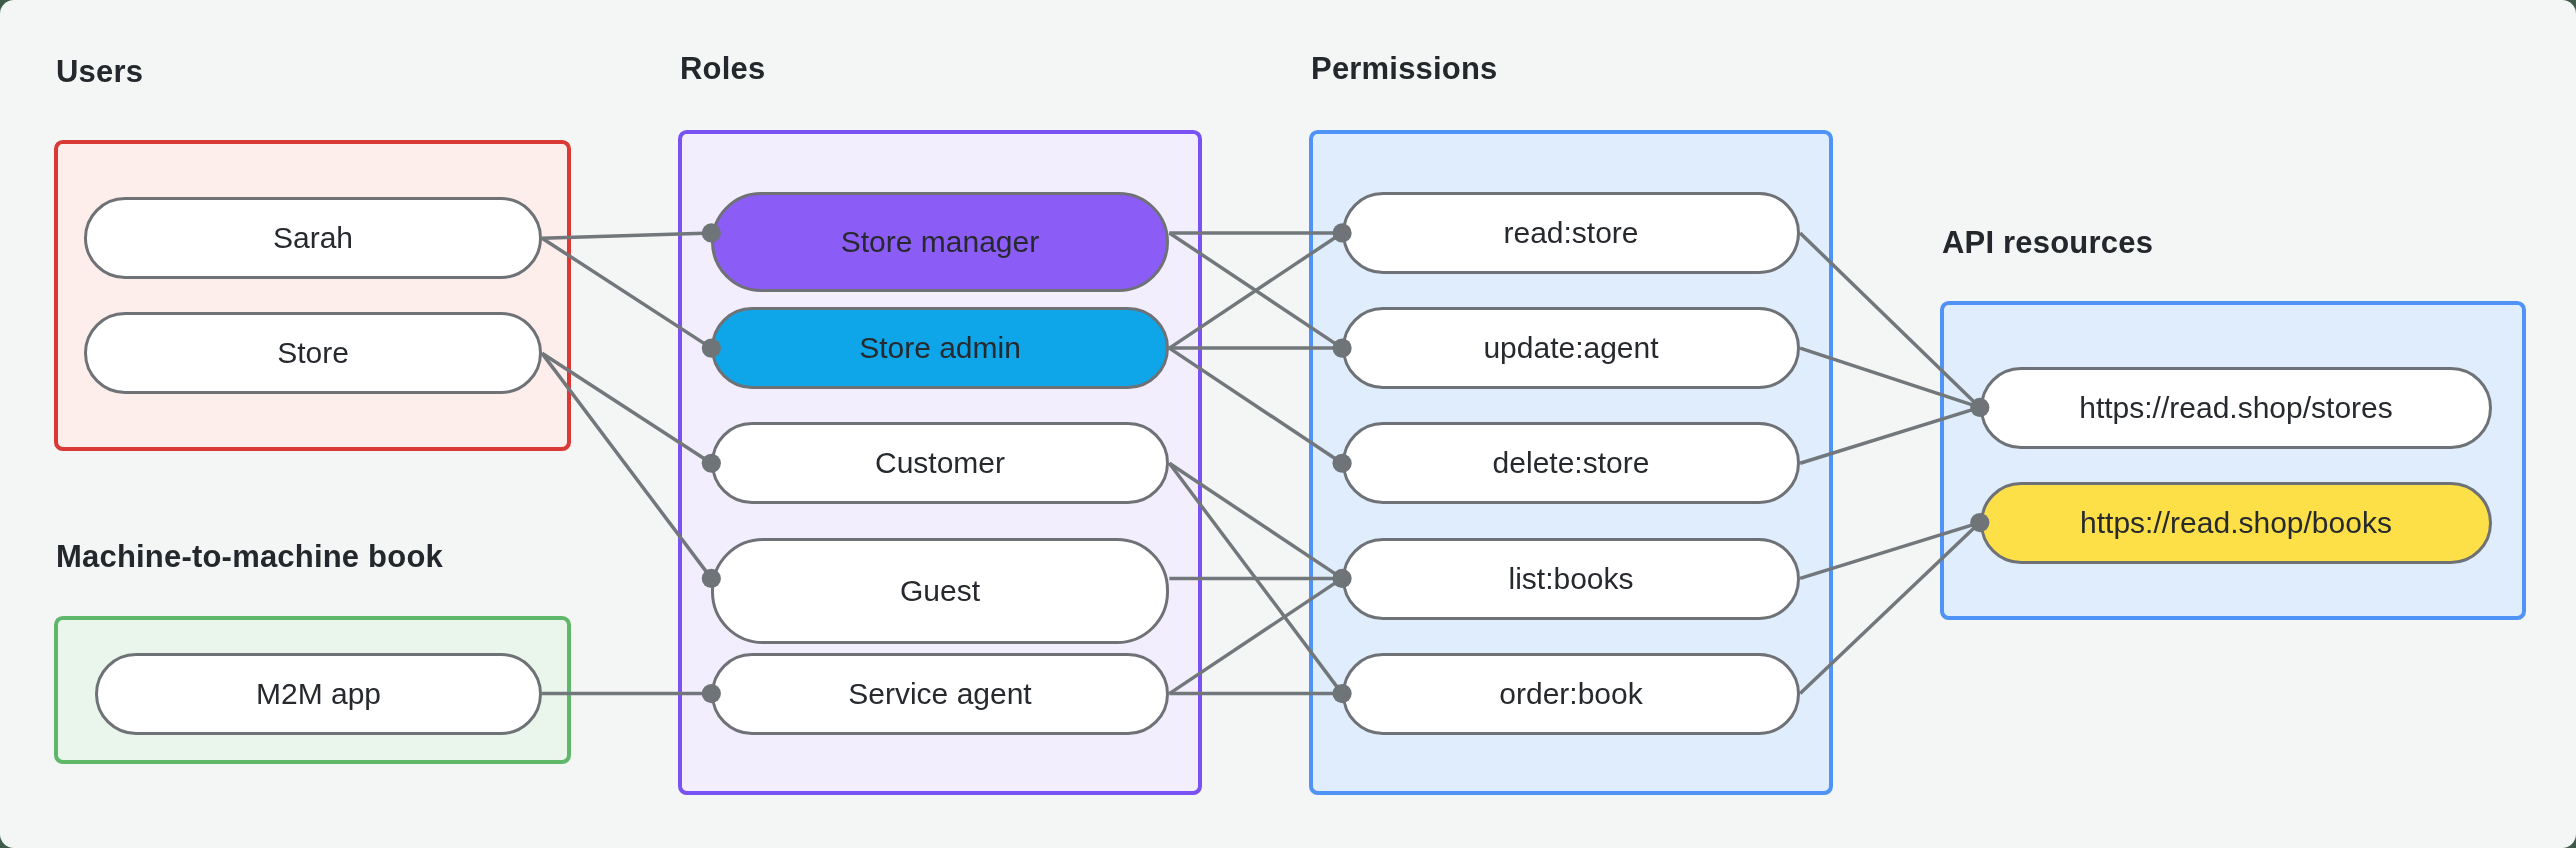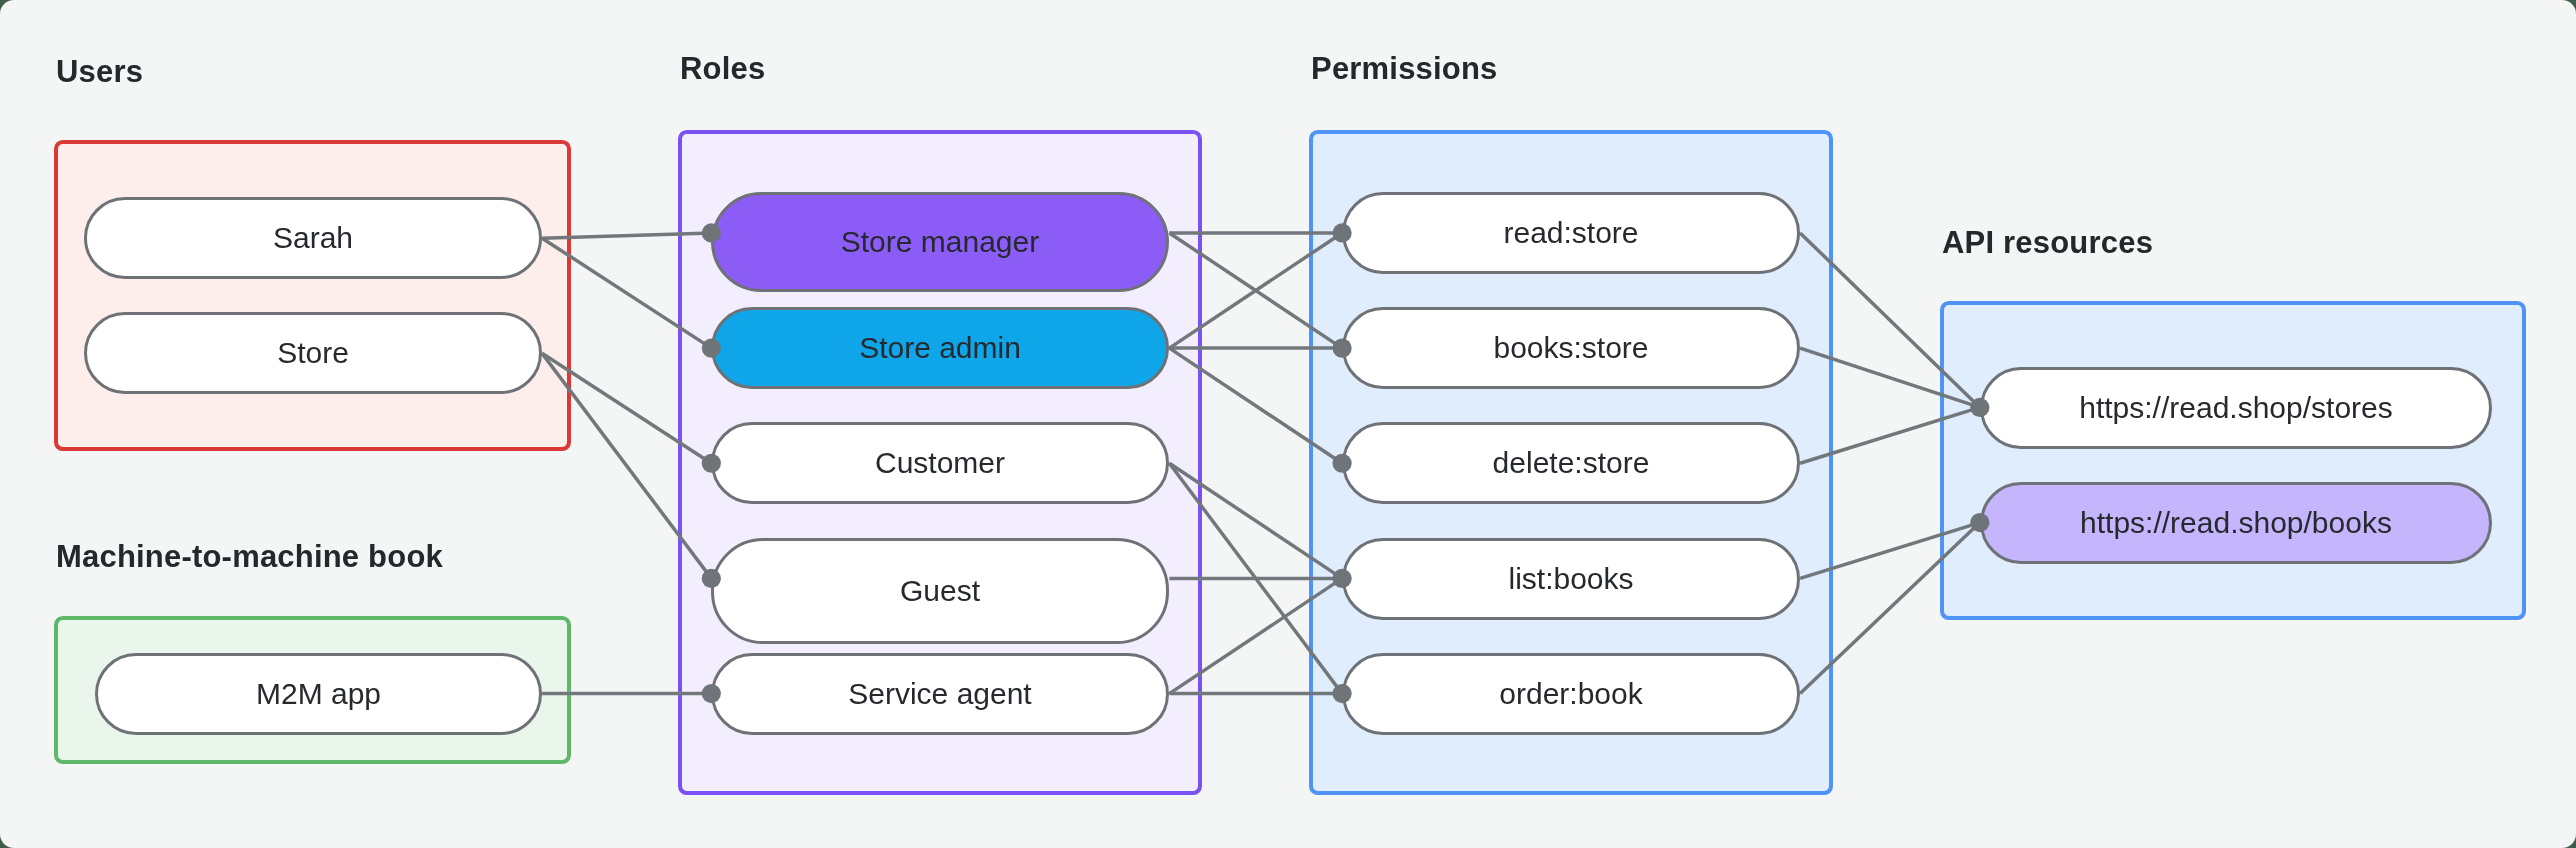--- a/index.html
+++ b/index.html
@@ -69,26 +69,26 @@
   <div class="layer" id="pills">
       <div class="pill" style="left: 84px; top: 197px; width: 458px; height: 82px; border-color: rgb(110, 114, 118); background: rgb(255, 255, 255); color: rgb(38, 41, 45);">Sarah</div>
       <div class="pill" style="left: 84px; top: 312px; width: 458px; height: 82px; border-color: rgb(110, 114, 118); background: rgb(255, 255, 255); color: rgb(38, 41, 45);">Store</div>
       <div class="pill" style="left: 95px; top: 653px; width: 447px; height: 82px; border-color: rgb(110, 114, 118); background: rgb(255, 255, 255); color: rgb(38, 41, 45);">M2M app</div>
       <div class="pill" style="left: 711px; top: 192px; width: 458px; height: 100px; border-color: rgb(110, 114, 118); background: #8b5cf6; color: rgb(38, 41, 45);">Store manager</div>
       <div class="pill" style="left: 711px; top: 307px; width: 458px; height: 82px; border-color: rgb(110, 114, 118); background: #0ea5e9; color: rgb(38, 41, 45);">Store admin</div>
       <div class="pill" style="left: 711px; top: 422px; width: 458px; height: 82px; border-color: rgb(110, 114, 118); background: rgb(255, 255, 255); color: rgb(38, 41, 45);">Customer</div>
       <div class="pill" style="left: 711px; top: 538px; width: 458px; height: 106px; border-color: rgb(110, 114, 118); background: rgb(255, 255, 255); color: rgb(38, 41, 45);">Guest</div>
       <div class="pill" style="left: 711px; top: 653px; width: 458px; height: 82px; border-color: rgb(110, 114, 118); background: rgb(255, 255, 255); color: rgb(38, 41, 45);">Service agent</div>
       <div class="pill" style="left: 1342px; top: 192px; width: 458px; height: 82px; border-color: rgb(110, 114, 118); background: rgb(255, 255, 255); color: rgb(38, 41, 45);">read:store</div>
-      <div class="pill" style="left: 1342px; top: 307px; width: 458px; height: 82px; border-color: rgb(110, 114, 118); background: rgb(255, 255, 255); color: rgb(38, 41, 45);">books:store</div>
+      <div class="pill" style="left: 1342px; top: 307px; width: 458px; height: 82px; border-color: rgb(110, 114, 118); background: rgb(255, 255, 255); color: rgb(38, 41, 45);">update:agent</div>
       <div class="pill" style="left: 1342px; top: 422px; width: 458px; height: 82px; border-color: rgb(110, 114, 118); background: rgb(255, 255, 255); color: rgb(38, 41, 45);">delete:store</div>
       <div class="pill" style="left: 1342px; top: 538px; width: 458px; height: 82px; border-color: rgb(110, 114, 118); background: rgb(255, 255, 255); color: rgb(38, 41, 45);">list:books</div>
       <div class="pill" style="left: 1342px; top: 653px; width: 458px; height: 82px; border-color: rgb(110, 114, 118); background: rgb(255, 255, 255); color: rgb(38, 41, 45);">order:book</div>
       <div class="pill" style="left: 1980px; top: 367px; width: 512px; height: 82px; border-color: rgb(110, 114, 118); background: rgb(255, 255, 255); color: rgb(38, 41, 45);">https://read.shop/stores</div>
-      <div class="pill" style="left: 1980px; top: 482px; width: 512px; height: 82px; border-color: rgb(110, 114, 118); background: #c4b5fd; color: rgb(38, 41, 45);">https://read.shop/books</div>
+      <div class="pill" style="left: 1980px; top: 482px; width: 512px; height: 82px; border-color: rgb(110, 114, 118); background: #fde047; color: rgb(38, 41, 45);">https://read.shop/books</div>
     </div>
   <svg class="layer dots" viewBox="0 0 2952 972" width="2576" height="848">
       <circle cx="815" cy="267" r="11" fill="#6e7478"></circle>
       <circle cx="815" cy="399" r="11" fill="#6e7478"></circle>
       <circle cx="815" cy="531" r="11" fill="#6e7478"></circle>
       <circle cx="815" cy="663" r="11" fill="#6e7478"></circle>
       <circle cx="815" cy="795" r="11" fill="#6e7478"></circle>
       <circle cx="1538" cy="267" r="11" fill="#6e7478"></circle>
       <circle cx="1538" cy="399" r="11" fill="#6e7478"></circle>
       <circle cx="1538" cy="531" r="11" fill="#6e7478"></circle>

